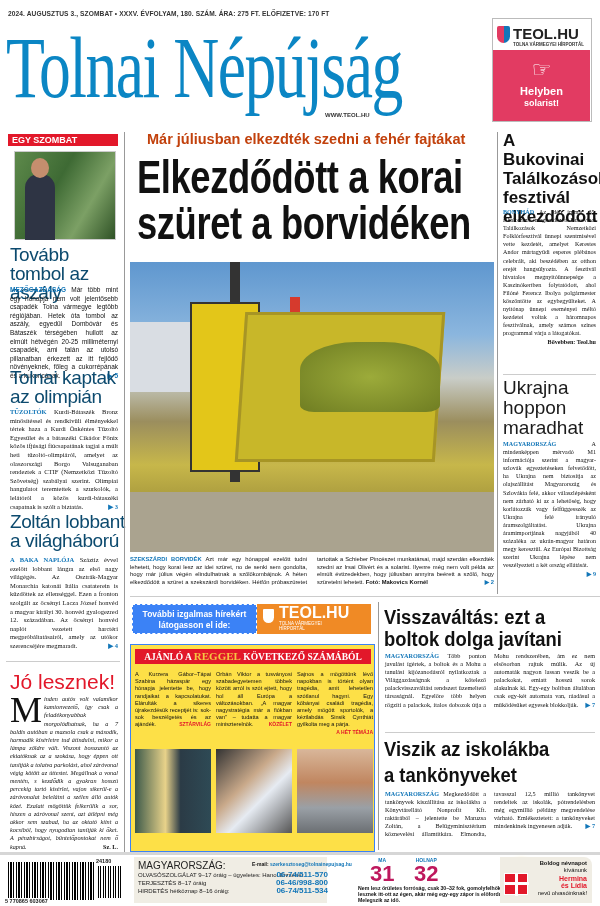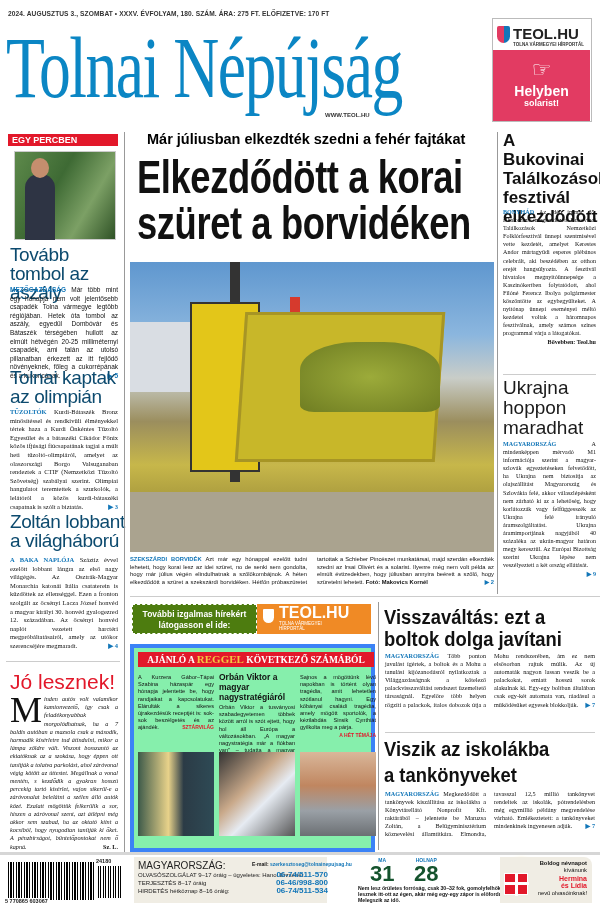--- a/index.html
+++ b/index.html
@@ -8,50 +8,50 @@
 .dateline{left:8px;top:10px;font-size:6.6px;font-weight:bold;color:#333;letter-spacing:.1px}
 .masthead{left:6px;top:22px;font-family:"Liberation Serif",serif;font-size:86px;line-height:92px;color:#0b86c4;letter-spacing:-2px;transform:scaleX(.74);transform-origin:left top;white-space:nowrap}
 .www{left:325px;top:112px;font-size:6px;font-weight:bold;color:#333}
 .teolbox{left:492px;top:18px;width:100px;height:104px;border:1.5px solid #bbb;background:#fff}
 .teolhead{height:30px;display:flex;align-items:center;padding:0 4px}
 .shield{width:13px;height:17px;background:linear-gradient(90deg,#e23b62 50%,#1276b8 50%);border-radius:2px 2px 7px 7px;margin-right:3px}
 .teolname{font-size:15px;font-weight:bold;color:#222;line-height:14px}
 .teolsub{font-size:4.5px;font-weight:bold;color:#333;line-height:5px;position:absolute;left:20px;top:23px}
 .teolpink{position:absolute;left:0;top:31px;width:97px;height:71px;background:#e23b62;color:#fff;text-align:center}
 .hand{font-size:22px;line-height:28px;margin-top:6px}
-.helyben{font-size:14px;font-weight:bold;line-height:14px}
+.helyben{font-size:11px;font-weight:bold;line-height:14px}
 .vagyunk{font-size:9px;font-weight:bold;line-height:11px}
 .col{font-size:6.5px;line-height:8.6px;text-align:justify}
 .kicker{color:#1276b8;font-weight:bold;text-transform:uppercase}
 .arrow{color:#1276b8;font-weight:bold;float:right}
 .egy{left:8px;top:134px;width:110px;height:12px;background:#e2182a;color:#fff;font-size:9px;font-weight:bold;padding-left:4px;line-height:12px}
 .photo-small{left:14px;top:151px;width:102px;height:89px;background:linear-gradient(120deg,#5e8a4b 0%,#3e6a34 40%,#7ca065 70%,#2f5226 100%);border:1px solid #ccc}
 .person{position:absolute;left:10px;top:22px;width:30px;height:66px;background:#2e3444;border-radius:14px 14px 0 0}
 .head{position:absolute;left:16px;top:6px;width:18px;height:20px;background:#c58e6e;border-radius:50%}
 .lefthead{left:10px;font-size:19px;line-height:19px;color:#0c4a6e;letter-spacing:-.4px}
 .divider{background:#ccc}
-.mainkicker{left:147px;top:131px;font-size:14.5px;font-weight:bold;color:#000000;white-space:nowrap}
+.mainkicker{left:147px;top:131px;font-size:14.5px;font-weight:bold;color:#c2410c;white-space:nowrap}
 .mainhead{left:137px;top:154px;font-size:46px;line-height:46px;font-weight:bold;color:#111;transform:scaleX(.79);transform-origin:left top;white-space:nowrap;letter-spacing:-.5px}
 .mainphoto{left:130px;top:262px;width:364px;height:290px;background:linear-gradient(180deg,#5f97cf 0%,#8bb6de 25%,#c9cdc8 40%,#9b8e5e 55%,#c7b74a 70%,#7b6f2b 100%);overflow:hidden}
 .container-bin{position:absolute;left:110px;top:50px;width:200px;height:150px;background:#c8b729;border:3px solid #a79525;transform:skewX(-4deg)}
 .grapes{position:absolute;left:170px;top:80px;width:140px;height:70px;background:radial-gradient(#9cab3a,#6f7d22);border-radius:40% 40% 10% 10%}
 .forklift{position:absolute;left:60px;top:40px;width:70px;height:170px;background:#e3c619;border:2px solid #333}
 .mast{position:absolute;left:100px;top:0;width:10px;height:220px;background:#333}
 .red1{position:absolute;left:160px;top:35px;width:10px;height:40px;background:#d63a2d}
 .wall{position:absolute;left:0;top:60px;width:100px;height:70px;background:#d9dde3}
 .ground{position:absolute;left:0;top:230px;width:364px;height:60px;background:#aaa38f}
 .righthead{font-size:17px;line-height:19px;font-weight:bold;color:#111}
 .vline{position:absolute;background:#999;width:1px}
 .promo{left:132px;top:604px;width:240px;height:32px;display:flex}
-.promo-left{width:125px;height:30px;background:#4d7c0f;border:1px dashed #fff;color:#fff;font-size:8.5px;font-weight:bold;text-align:center;line-height:11px;padding-top:4px}
+.promo-left{width:125px;height:30px;background:#3b82f6;border:1px dashed #fff;color:#fff;font-size:8.5px;font-weight:bold;text-align:center;line-height:11px;padding-top:4px}
 .promo-right{width:114px;height:30px;background:#f08a25;color:#fff;padding-left:22px;position:relative}
 .promo-right .t{font-size:16px;font-weight:bold;line-height:17px}
 .promo-right .s{font-size:4.5px;line-height:5px}
 .promo-right .sh{position:absolute;left:6px;top:5px;width:11px;height:14px;background:#fff;border-radius:1px 1px 6px 6px}
-.ajanlo{left:130px;top:644px;width:245px;height:208px;border:4px solid #3b82f6;background:#86efac}
+.ajanlo{left:130px;top:644px;width:245px;height:208px;border:1px solid #3b82f6;background:#fde047}
 .ajanlobar{position:absolute;left:4px;top:4px;width:236px;height:15px;background:#e2182a;color:#fff;font-family:"Liberation Serif",serif;font-weight:bold;font-size:9.5px;line-height:15px;text-align:center;white-space:nowrap}
 .ajanlobar .reggel{color:#f5c542;font-size:11px}
 .ajcol{position:absolute;top:24px;width:76px}
 .ajh{font-size:8.5px;line-height:10px;font-weight:bold;color:#111}
 .ajt{font-size:5.6px;line-height:7.2px;margin-top:2px;text-align:justify}
 .ajtag{color:#e2182a;font-weight:bold;font-size:5px;float:right}
 .ajimg{position:absolute;top:104px;width:76px;height:84px}
 .jo{left:10px;top:670px;font-size:21px;color:#e2182a}
 .joline{left:6px;top:661px;width:114px;height:1px;background:#ccc}
 .jotext{left:10px;top:695px;width:108px;font-family:"Liberation Serif",serif;font-style:italic;font-size:6.2px;line-height:8.2px;text-align:justify}
@@ -61,21 +61,21 @@
 .footerbar{left:0;top:852px;width:600px;height:3px;background:#d6d6d6}
 .barcode{left:8px;top:862px;width:86px;height:38px;background:repeating-linear-gradient(90deg,#000 0 1px,#fff 1px 2px,#000 2px 4px,#fff 4px 5px,#000 5px 6px,#fff 6px 8px)}
 .barcode2{left:98px;top:866px;width:24px;height:32px;background:repeating-linear-gradient(90deg,#000 0 1px,#fff 1px 2px,#000 2px 3px,#fff 3px 5px)}
 .bcnum{font-size:5.5px;font-weight:bold;color:#222}
 .szerk{left:134px;top:857px;width:193px;height:46px;background:#f0ede4;padding:3px 4px}
 .szerk .t{font-size:10px;color:#222;line-height:11px}
 .szerk .r{font-size:6px;line-height:8px;color:#222;position:relative}
 .szerk .ph{position:absolute;right:-5px;color:#1276b8;font-weight:bold;font-size:8px}
 .weather{left:356px;top:857px;width:172px;height:46px}
 .wlabel{font-size:5px;font-weight:bold;color:#1276b8}
-.wnum{font-size:22px;font-weight:bold;color:#14532d;line-height:22px}
+.wnum{font-size:22px;font-weight:bold;color:#be185d;line-height:22px}
 .sun{position:absolute;left:158px;top:6px;width:14px;height:14px;border-radius:50%;background:radial-gradient(#ffe066,#f0a500);box-shadow:0 0 5px 3px #ffd34d}
 .nevnap{left:500px;top:857px;width:92px;height:46px;background:#f0ede4;border-radius:0 8px 0 0;text-align:right;padding:3px 5px;font-size:5.8px;line-height:7.4px}
 .gift{position:absolute;left:4px;top:16px;width:24px;height:22px;background:#e2182a;border:1px solid #fff}
 .gift:before{content:"";position:absolute;left:10px;top:0;width:3px;height:22px;background:#fff}
 .gift:after{content:"";position:absolute;left:0;top:8px;width:24px;height:3px;background:#fff}
 </style>
 </head>
 <body>
 
 <div class="abs dateline">2024. AUGUSZTUS 3., SZOMBAT • XXXV. ÉVFOLYAM, 180. SZÁM. ÁRA: 275 FT. ELŐFIZETVE: 170 FT</div>
@@ -87,21 +87,21 @@
     <div class="teolname">TEOL.HU</div>
   </div>
   <div class="teolsub">TOLNA VÁRMEGYEI HÍRPORTÁL</div>
   <div class="teolpink">
     <div class="hand">☞</div>
     <div class="helyben">Helyben</div>
     <div class="vagyunk">solarist!</div>
   </div>
 </div>
 
-<div class="abs egy">EGY PERCBEN</div>
+<div class="abs egy">EGY SZOMBAT</div>
 <div class="abs photo-small">
     <div class="person"></div>
     <div class="head"></div>
   </div>
 <div class="abs lefthead" style="top:245px;width:115px;white-space:normal">Tovább tombol az aszály</div>
 <div class="abs col" style="left:10px;top:286px;width:108px">
   <span class="kicker">MEZŐGAZDASÁG</span>
   <span>Már több mint egy hónapja nem volt jelentősebb csapadék Tolna vármegye legtöbb régiójában. Hetek óta tombol az aszály, egyedül Dombóvár és Bátaszék térségében hullott az elmúlt hétvégén 20-25 milliméternyi csapadék, ami talán az utolsó pillanatban érkezett az itt fejlődő növényeknek, főleg a cukorrépának és a kukoricának.</span>
   <span class="arrow">▶ 5</span>
 </div>
@@ -179,21 +179,20 @@
 <div class="abs ajanlo">
   <div class="ajanlobar">
     <span>AJÁNLÓ A</span>
     <span class="reggel">REGGEL</span>
     <span>KÖVETKEZŐ SZÁMÁBÓL</span>
   </div>
   <div class="ajcol" style="left:4px">
     <div class="ajt"><span>A Kurzera Gábor–Tápai Szabina házaspár egy hónapja jelentette be, hogy randjaikat a kapcsolatukat. Elárulták a sikeres újrakezdésük receptjét is: sok-sok beszélgetés és az ajándék.</span> <span class="ajtag">SZTÁRVILÁG</span></div>
   </div>
   <div class="ajcol" style="left:85px">
-    <div class="ajh">Orbán Viktor a magyar nagystratégiáról</div>
     <div class="ajt"><span>Orbán Viktor a tusványosi szabadegyetemen többek között arról is szót ejtett, hogy hol áll Európa a változásokban. „A magyar nagystratégia már a fiókban van” – tudatta a magyar miniszterelnök.</span> <span class="ajtag">KÖZÉLET</span></div>
   </div>
   <div class="ajcol" style="left:166px">
     <div class="ajt"><span>Sajnos a mögöttünk lévő napokban is történt olyan tragédia, amit lehetetlen szótlanul hagyni. Egy kőbányai családi tragédia, amely mögött sportolók, a kézilabdás Sinsik Cynthiát gyilkolta meg a párja.</span> <span class="ajtag">A HÉT TÉMÁJA</span></div>
   </div>
   <div class="ajimg" style="left:4px;background:linear-gradient(90deg,#3d5a4a,#e8d28a 40%,#2b3b46 60%,#2e4a55)"></div>
   <div class="ajimg" style="left:85px;background:linear-gradient(135deg,#333 0%,#c9a98a 40%,#e6ebf2 60%,#555 100%)"></div>
   <div class="ajimg" style="left:166px;background:linear-gradient(180deg,#d9b79a 0%,#c08660 40%,#9aa0a6 70%,#6b6f73 100%)"></div>
 </div>
 
@@ -232,21 +231,21 @@
   <div class="r"><span>HIRDETÉS hétköznap 8–16 óráig:</span><span class="ph">06-74/511-534</span></div>
 </div>
 
 <div class="abs weather">
   <div class="abs" style="left:14px;top:0;text-align:center">
     <div class="wlabel">MA</div>
     <div class="wnum">31</div>
   </div>
   <div class="abs" style="left:58px;top:0;text-align:center">
     <div class="wlabel">HOLNAP</div>
-    <div class="wnum">28</div>
+    <div class="wnum">32</div>
   </div>
   <div class="sun"></div>
   <div class="abs" style="left:2px;top:28px;width:168px;font-size:5.2px;line-height:6.2px;font-weight:bold">
     <span>Nem lesz őrületes forróság, csak 30–32 fok, gomolyfelhők is lesznek itt-ott az égen, akár még egy-egy zápor is előfordulhat. Melegszik az idő.</span>
     <span class="arrow">▶ 13</span>
   </div>
 </div>
 
 <div class="abs nevnap">
   <div class="gift"></div>

